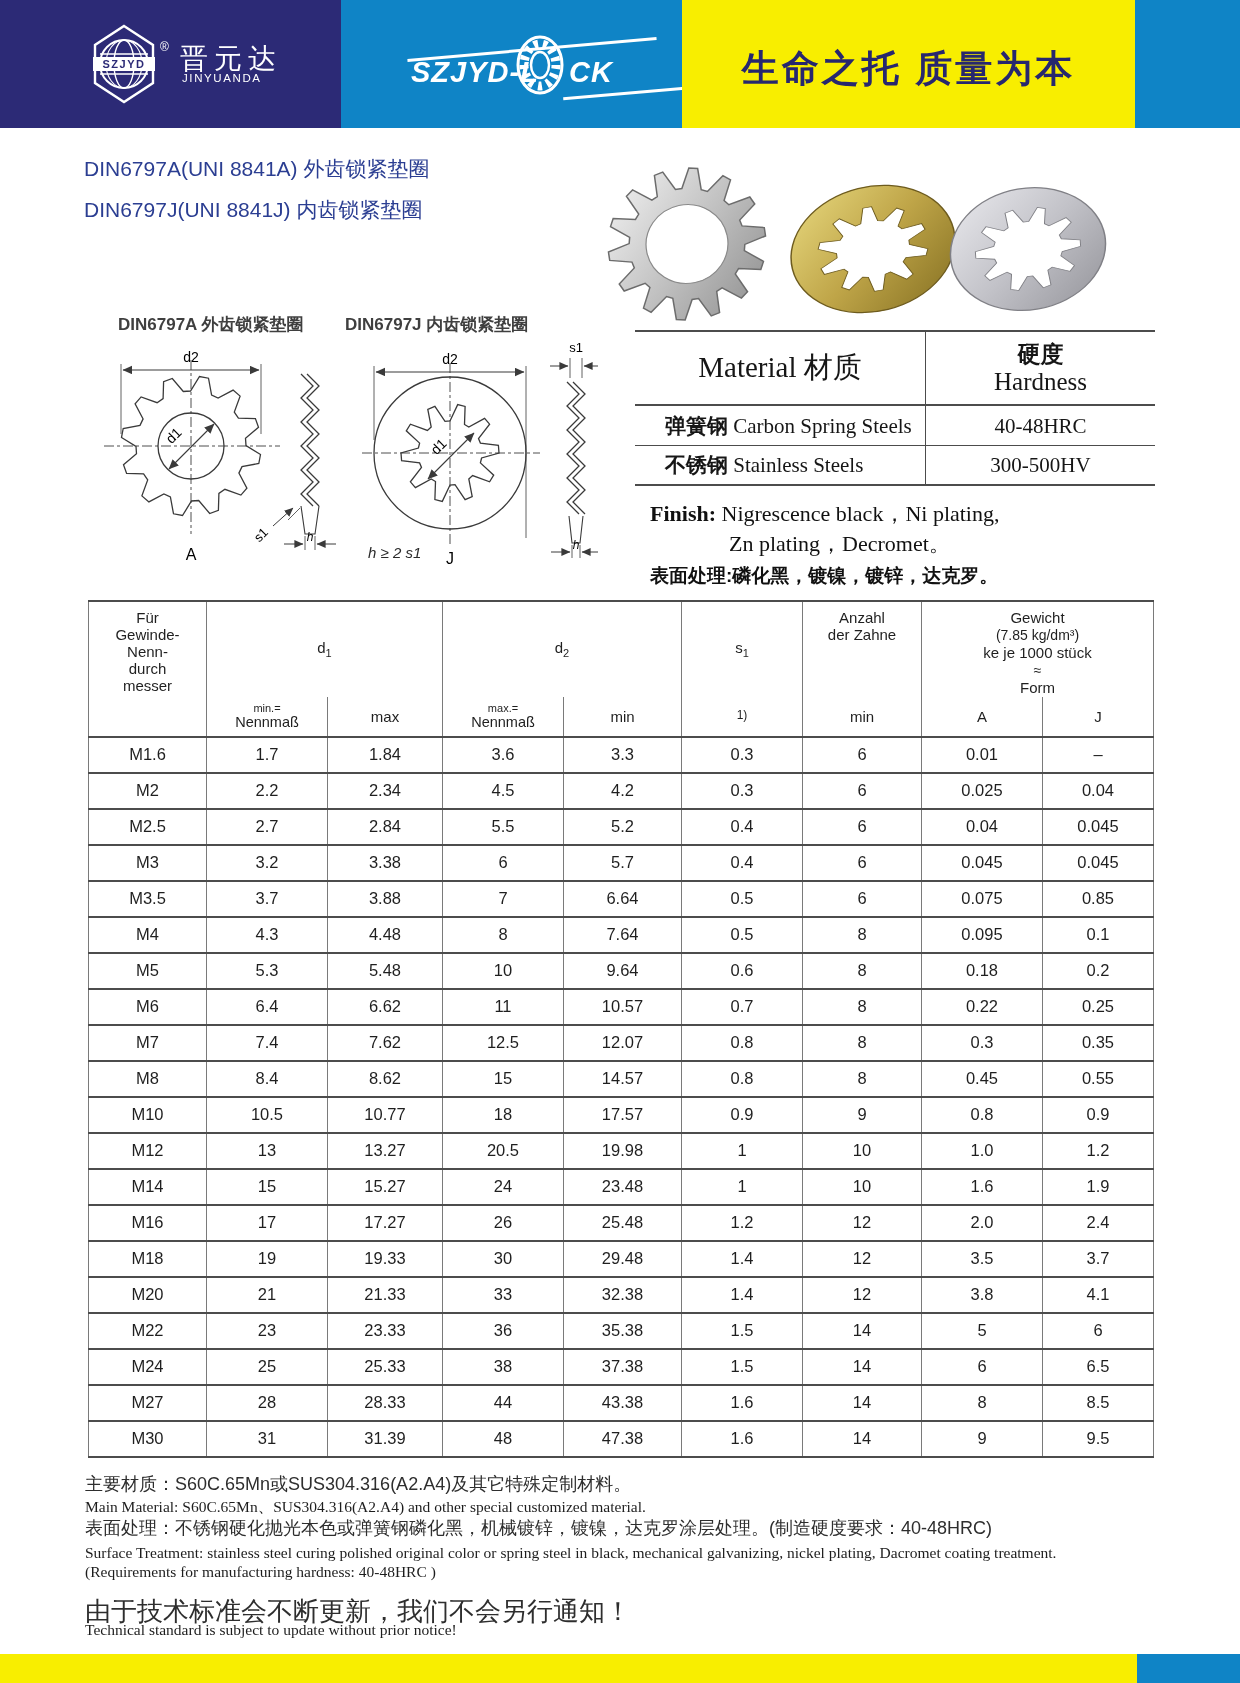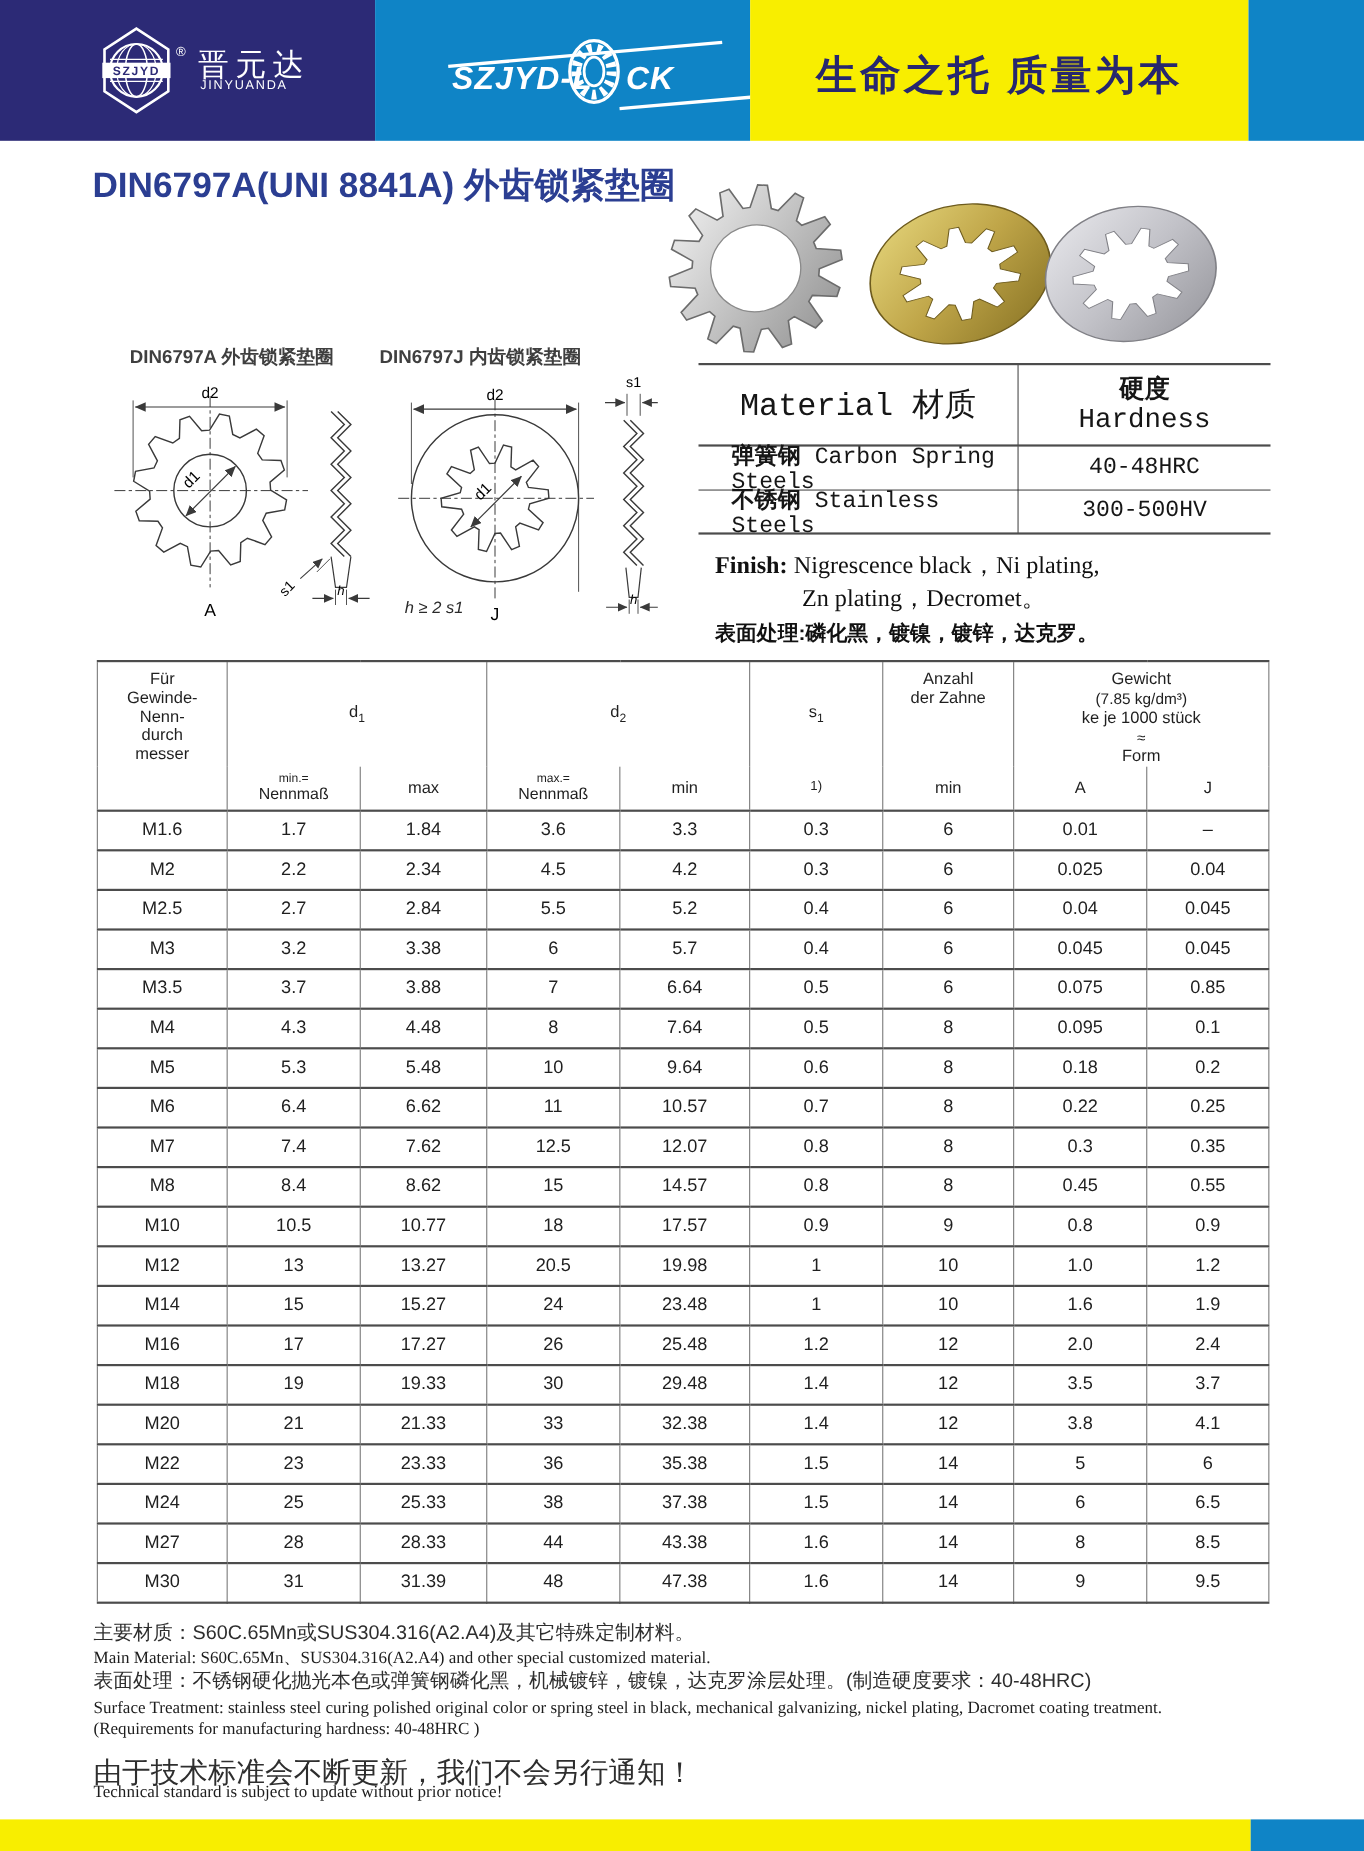--- a/index.html
+++ b/index.html
@@ -19,27 +19,27 @@
   .band.yellow{left:682px;width:453px;background:var(--yellow)}
   .band.sky2{left:1135px;width:105px;background:var(--sky)}
   .cn-name{position:absolute;left:180px;top:40px;font-size:28px;color:#fff;font-weight:500;letter-spacing:6px}
   .en-name{position:absolute;left:182px;top:72px;font-size:11.5px;color:#fff;letter-spacing:1.6px}
   .rmark{position:absolute;left:160px;top:40px;color:#fff;font-size:12px}
   .brand-txt{position:absolute;top:56px;color:#fff;font-size:29px;font-weight:800;font-style:italic;letter-spacing:1px}
   .swoosh{position:absolute;background:#fff;height:3px;transform:rotate(-5deg)}
   .slogan{position:absolute;left:682px;top:44px;width:453px;text-align:center;font-size:37px;font-weight:800;color:var(--slogan);letter-spacing:3px}
 
   
-  .page-title{position:absolute;left:84px;top:148px;font-size:32px;font-weight:700;color:var(--titleblue);line-height:41px}
+  .page-title{position:absolute;left:84px;top:148px;font-size:21px;font-weight:400;color:var(--titleblue);line-height:41px}
 
   
   .cap{position:absolute;top:313px;font-size:17px;font-weight:700;color:#3f3f3f}
 
   
-  .mat{position:absolute;left:635px;top:330px;width:520px;font-family:Liberation Mono, monospace;color:#161616}
+  .mat{position:absolute;left:635px;top:330px;width:520px;font-family:Liberation Serif, serif;color:#161616}
   .mat .hd{display:flex;border-top:2.5px solid var(--ld);border-bottom:2px solid var(--ld);height:76px;align-items:center}
   .mat .hd .c1{width:290px;text-align:center;font-size:29px}
   .mat .hd .c2{width:230px;text-align:center;border-left:1.5px solid var(--ld);height:76px;display:flex;flex-direction:column;justify-content:center}
   .mat .hd .c2 .cnh{font-size:23px;font-weight:700;line-height:26px}
   .mat .hd .c2 .enh{font-size:25px;line-height:27px}
   .mat .rw{display:flex;height:40px;align-items:center;border-bottom:1.5px solid var(--ld)}
   .mat .rw:last-of-type{border-bottom:2.5px solid var(--ld)}
   .mat .rw .c1{width:290px;padding-left:30px;font-size:21px}
   .mat .rw .c1 b{font-weight:700}
   .mat .rw .c2{width:230px;text-align:center;border-left:1.5px solid var(--ld);font-size:21px;height:40px;line-height:40px}
@@ -135,20 +135,21 @@
     <span class="brand-txt" style="left:228px">CK</span>
     <div class="swoosh" style="left:222px;top:92px;width:122px"></div>
   </div>
 
   <div class="band yellow"></div>
   <div class="slogan">生命之托  质量为本</div>
   <div class="band sky2"></div>
 
   <div class="page-title">
     <div>DIN6797A(UNI 8841A) 外齿锁紧垫圈</div>
+    <div>DIN6797J(UNI 8841J)  内齿锁紧垫圈</div>
   </div>
 
   <svg class="abs" style="left:590px;top:152px" width="540" height="182" viewBox="0 0 540 182">
     <g transform="translate(97,92) rotate(-12) scale(1,0.96)">
       <path fill="url(#gSil)" stroke="#6c6c6c" stroke-width="1.5" d="M79.0 0.0L78.5 8.8L56.5 12.9L54.7 19.2L71.2 34.3L66.9 42.0L45.3 36.2L41.0 41.0L49.3 61.8L42.0 66.9L25.2 52.3L19.2 54.7L17.6 77.0L8.8 78.5L0.0 58.0L-6.5 57.6L-17.6 77.0L-26.1 74.6L-25.2 52.3L-30.9 49.1L-49.3 61.8L-55.9 55.9L-45.3 36.2L-49.1 30.9L-71.2 34.3L-74.6 26.1L-56.5 12.9L-57.6 6.5L-79.0 0.0L-78.5 -8.8L-56.5 -12.9L-54.7 -19.2L-71.2 -34.3L-66.9 -42.0L-45.3 -36.2L-41.0 -41.0L-49.3 -61.8L-42.0 -66.9L-25.2 -52.3L-19.2 -54.7L-17.6 -77.0L-8.8 -78.5L-0.0 -58.0L6.5 -57.6L17.6 -77.0L26.1 -74.6L25.2 -52.3L30.9 -49.1L49.3 -61.8L55.9 -55.9L45.3 -36.2L49.1 -30.9L71.2 -34.3L74.6 -26.1L56.5 -12.9L57.6 -6.5Z"></path>
       <circle r="41" fill="#fff" stroke="#8a8a8a" stroke-width="1.2"></circle>
     </g>
     <g transform="translate(283,97) rotate(-14) scale(1,0.75)">
       <circle r="83" fill="url(#gBra)" stroke="#6d5b1e" stroke-width="1.5"></circle>
       <path fill="#fff" stroke="#6d5b1e" stroke-width="1" d="M37.0 0.0L36.5 5.8L53.3 17.3L49.9 25.4L29.9 21.7L26.2 26.2L32.9 45.3L25.4 49.9L11.4 35.2L5.8 36.5L0.0 56.0L-8.8 55.3L-11.4 35.2L-16.8 33.0L-32.9 45.3L-39.6 39.6L-29.9 21.7L-33.0 16.8L-53.3 17.3L-55.3 8.8L-37.0 0.0L-36.5 -5.8L-53.3 -17.3L-49.9 -25.4L-29.9 -21.7L-26.2 -26.2L-32.9 -45.3L-25.4 -49.9L-11.4 -35.2L-5.8 -36.5L-0.0 -56.0L8.8 -55.3L11.4 -35.2L16.8 -33.0L32.9 -45.3L39.6 -39.6L29.9 -21.7L33.0 -16.8L53.3 -17.3L55.3 -8.8Z"></path>

